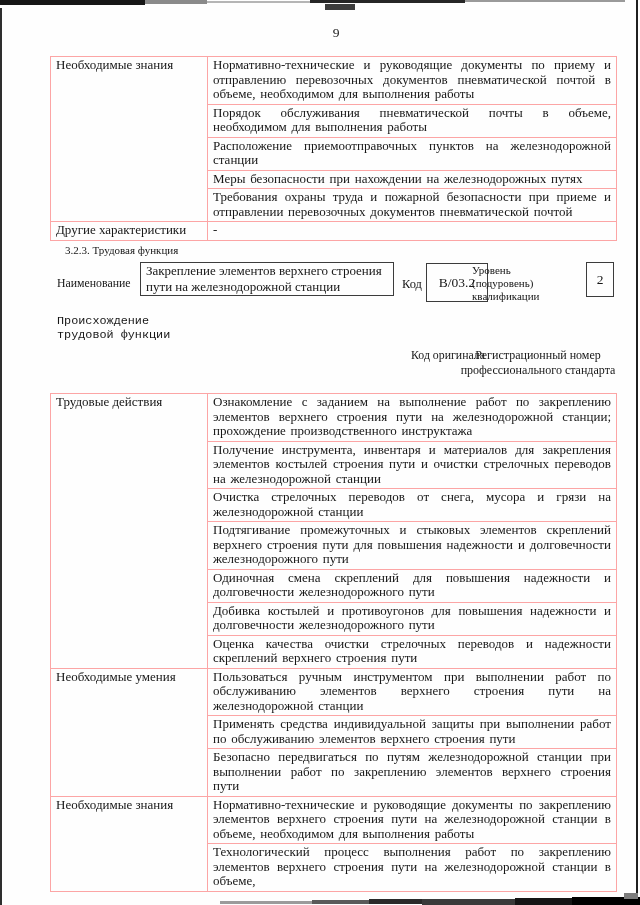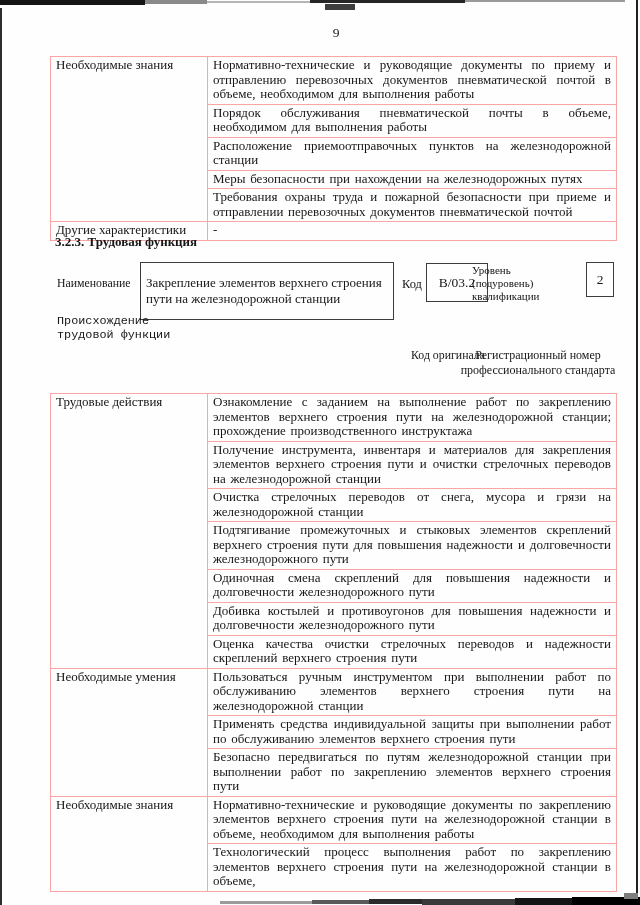--- a/index.html
+++ b/index.html
@@ -25,29 +25,29 @@
   td.dash-cell{text-align:left;}
 
   #knowledge-table{top:56px;}
   #function-table{top:393px;}
 
   .page-number{
     position:absolute;top:25px;left:30px;width:612px;text-align:center;
     font-size:13.5px;
   }
   .section-heading{
-    position:absolute;left:55px;top:234px;margin:0;
-    font-size:13px;font-weight:bold;
+    position:absolute;left:55px;top:234px;margin:10px;
+    font-size:11px;font-weight:normal;
   }
 
   
   .fh-name-label{position:absolute;left:57px;top:276px;font-size:11.8px;}
   .fh-name-box{
     position:absolute;left:140px;top:262px;width:242px;height:32px;
-    border:1px solid #3c3c3c;padding:12px 5px;font-size:13px;line-height:15.5px;
+    border:1px solid #3c3c3c;padding:0 5px;font-size:13px;line-height:15.5px;
   }
   .fh-code-label{position:absolute;left:402px;top:277px;font-size:12.5px;}
   .fh-code-box{
     position:absolute;left:426px;top:263px;width:60px;height:37px;
     border:1px solid #3c3c3c;text-align:center;line-height:37px;font-size:13.5px;
   }
   .fh-level-label{
     position:absolute;left:472px;top:264px;width:100px;text-align:left;
     font-size:11px;line-height:13px;
   }
@@ -144,21 +144,21 @@
   <div class="o-code-label">Код оригинала</div>
   <div class="o-reg-label">Регистрационный номер профессионального стандарта</div>
 
   <table class="doc-table" id="function-table">
     <tbody>
       <tr>
         <td class="label-cell" rowspan="7">Трудовые действия</td>
         <td class="content-cell">Ознакомление с заданием на выполнение работ по закреплению элементов верхнего строения пути на железнодорожной станции; прохождение производственного инструктажа</td>
       </tr>
       <tr>
-        <td class="content-cell">Получение инструмента, инвентаря и материалов для закрепления элементов верхнего строения пути и очистки стрелочных переводов на железнодорожной станции</td>
+        <td class="content-cell">Получение инструмента, инвентаря и материалов для закрепления элементов костылей строения пути и очистки стрелочных переводов на железнодорожной станции</td>
       </tr>
       <tr>
         <td class="content-cell">Очистка стрелочных переводов от снега, мусора и грязи на железнодорожной станции</td>
       </tr>
       <tr>
         <td class="content-cell">Подтягивание промежуточных и стыковых элементов скреплений верхнего строения пути для повышения надежности и долговечности железнодорожного пути</td>
       </tr>
       <tr>
         <td class="content-cell">Одиночная смена скреплений для повышения надежности и долговечности железнодорожного пути</td>
       </tr>

